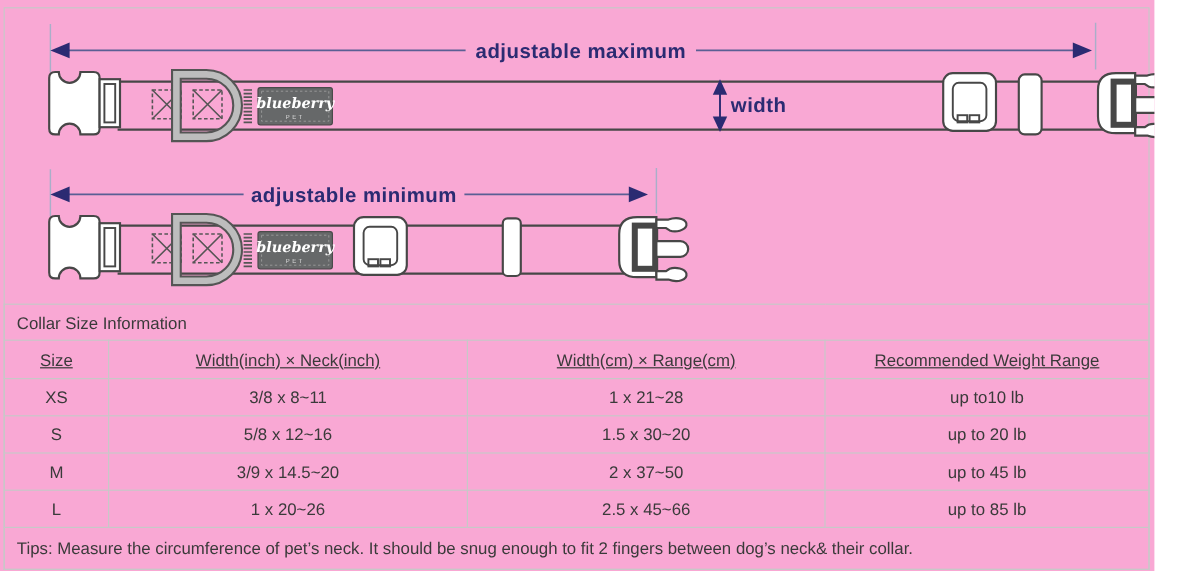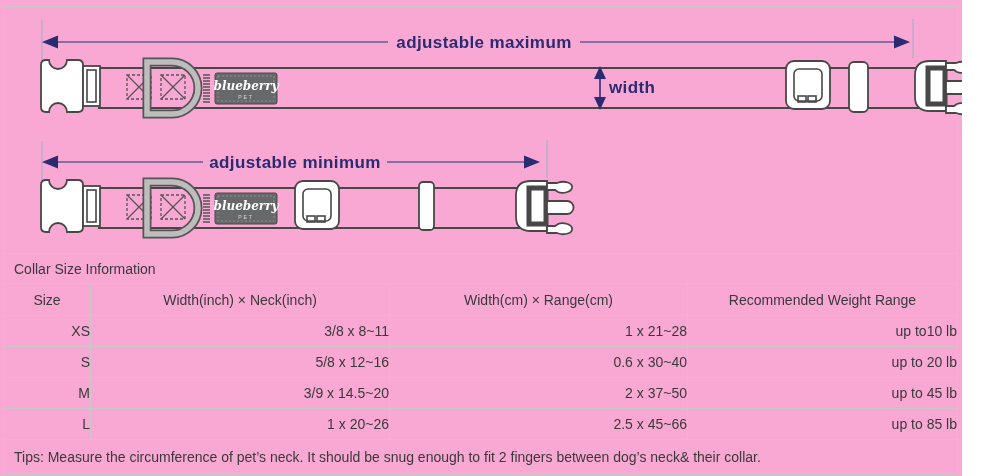--- a/index.html
+++ b/index.html
@@ -16,22 +16,22 @@
   #diagram-min{top:130px;}
   .dim-text{font-size:17px;font-weight:bold;fill:#2b2b72;letter-spacing:.4px;}
   .outline{fill:#ffffff;stroke:#474747;stroke-width:1.8;}
   .thin{fill:none;stroke:#474747;stroke-width:1.6;}
   .table-wrap{position:absolute;left:3px;right:4px;top:253px;bottom:1px;}
   table{width:100%;height:100%;border-collapse:collapse;table-layout:fixed;}
   td,th{border:1px solid #c8c8c8;font-size:14px;color:#3a3a3a;
     font-weight:normal;text-align:center;padding:0;white-space:nowrap;overflow:hidden;}
   tr.full-row td{text-align:left;padding-left:10px;}
   .title-row td{height:29px;}
-  .head-row th{height:31px;}
-  .data-row td{height:30px;text-align:right;}
+  .head-row th{height:31px;text-decoration:underline;}
+  .data-row td{height:30px;}
 </style>
 </head>
 <body>
 
 <div class="page">
   <div class="frame"></div>
 
   <svg id="diagram-max" class="diagram" width="986" height="130" viewBox="0 0 986 130">
 
     <line x1="42" y1="20" x2="42" y2="60" stroke="#a9afc9" stroke-width="1.2"></line>
@@ -183,21 +183,21 @@
       </tr>
       <tr class="data-row">
         <td>XS</td>
         <td>3/8 x 8~11</td>
         <td>1 x 21~28</td>
         <td>up to10 lb</td>
       </tr>
       <tr class="data-row">
         <td>S</td>
         <td>5/8 x 12~16</td>
-        <td>0.6 x 30~40</td>
+        <td>1.5 x 30~20</td>
         <td>up to 20 lb</td>
       </tr>
       <tr class="data-row">
         <td>M</td>
         <td>3/9 x 14.5~20</td>
         <td>2 x 37~50</td>
         <td>up to 45 lb</td>
       </tr>
       <tr class="data-row">
         <td>L</td>

